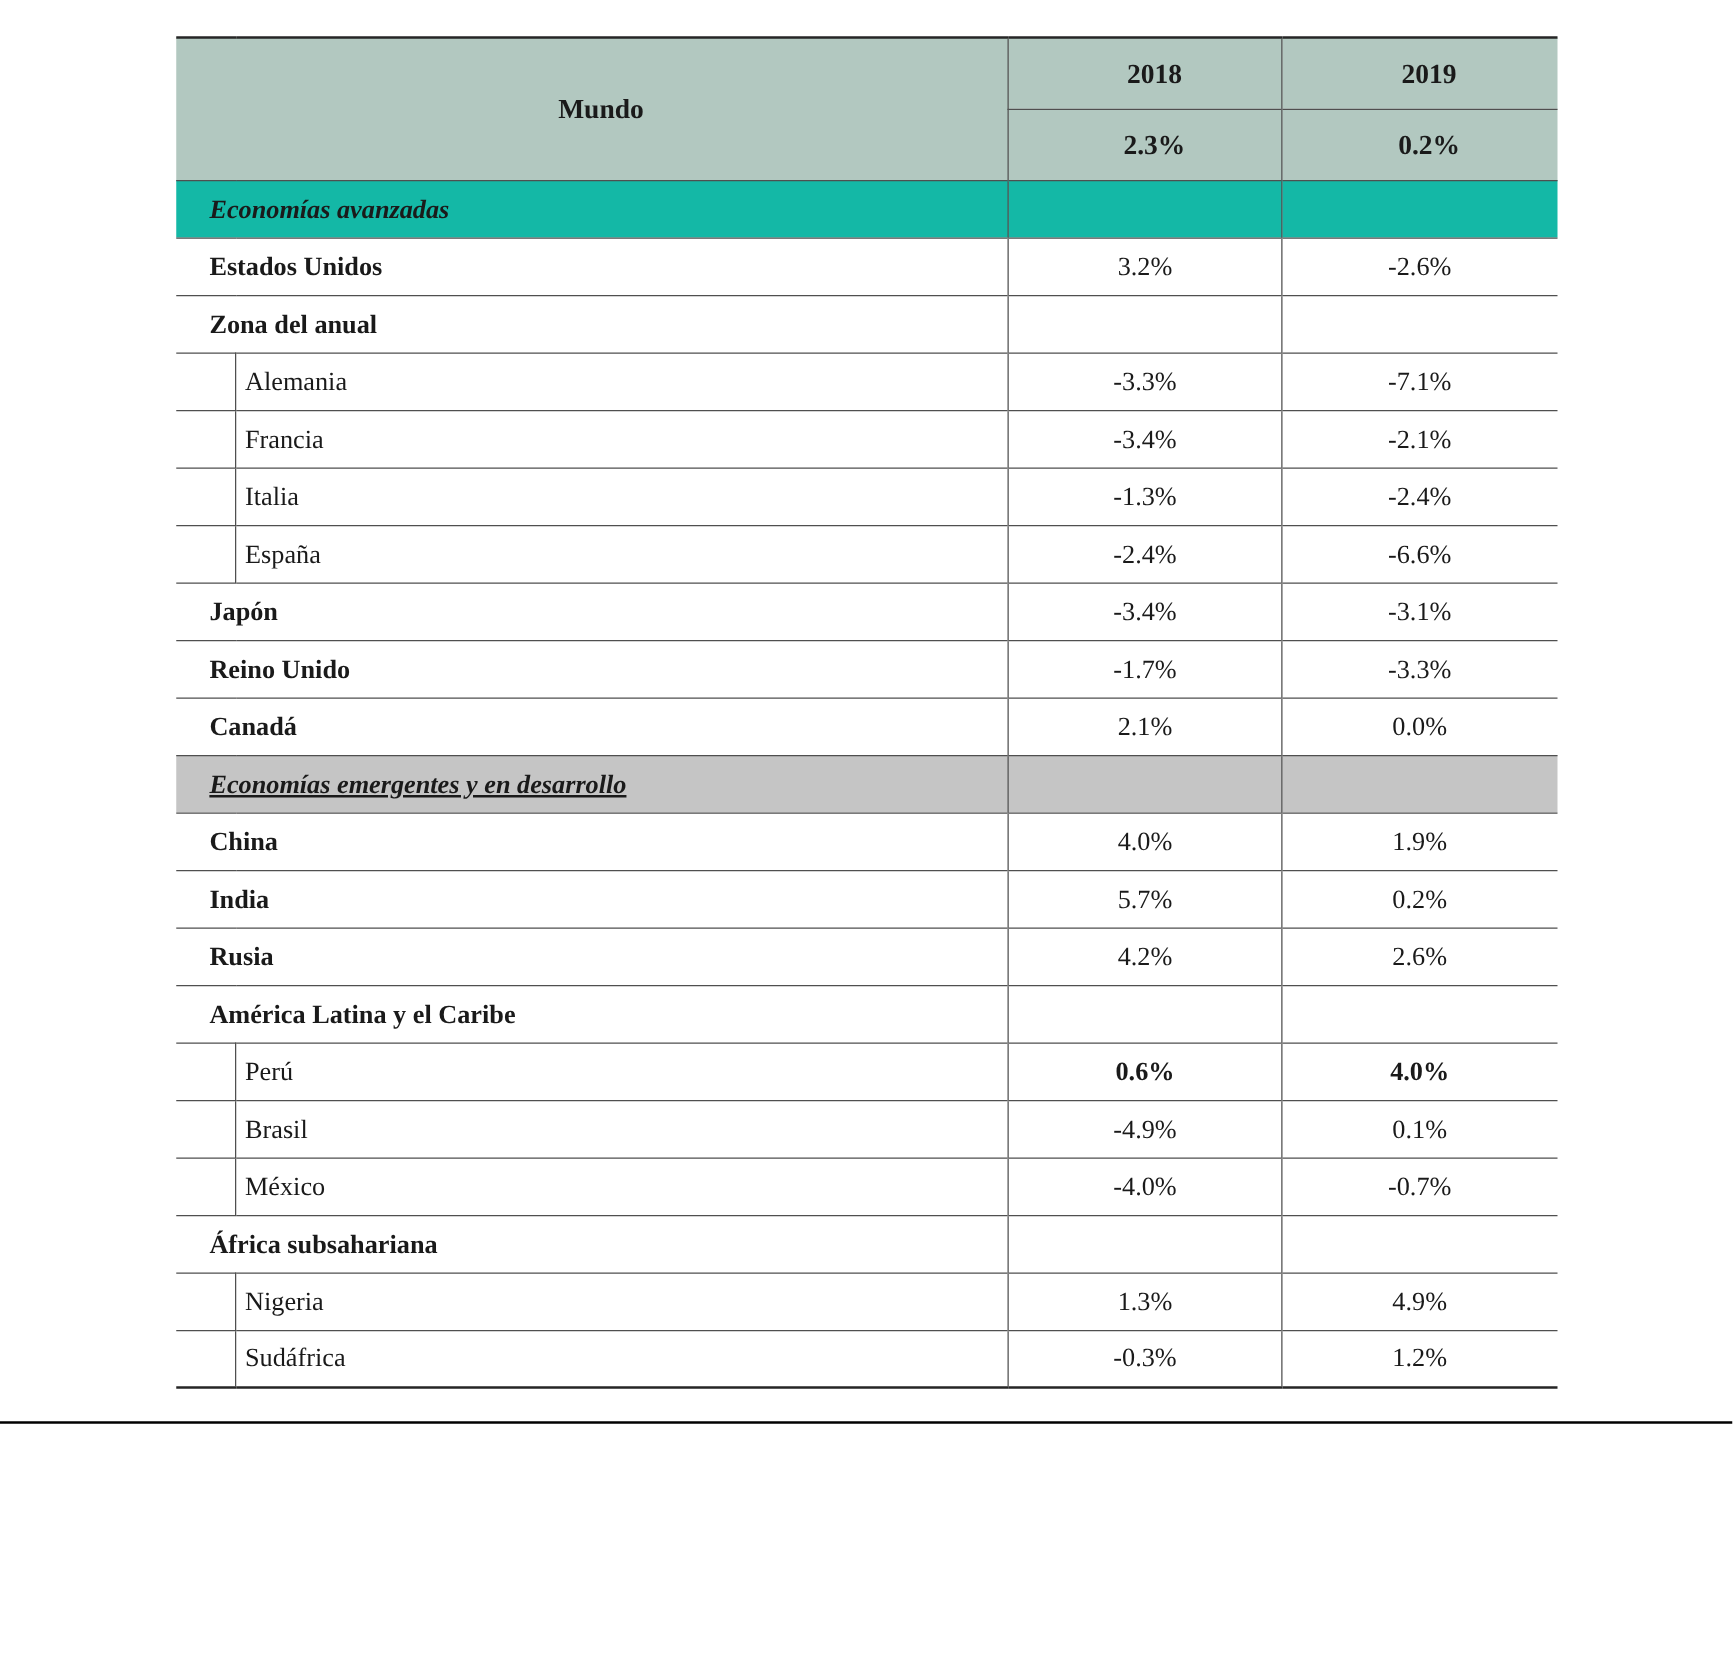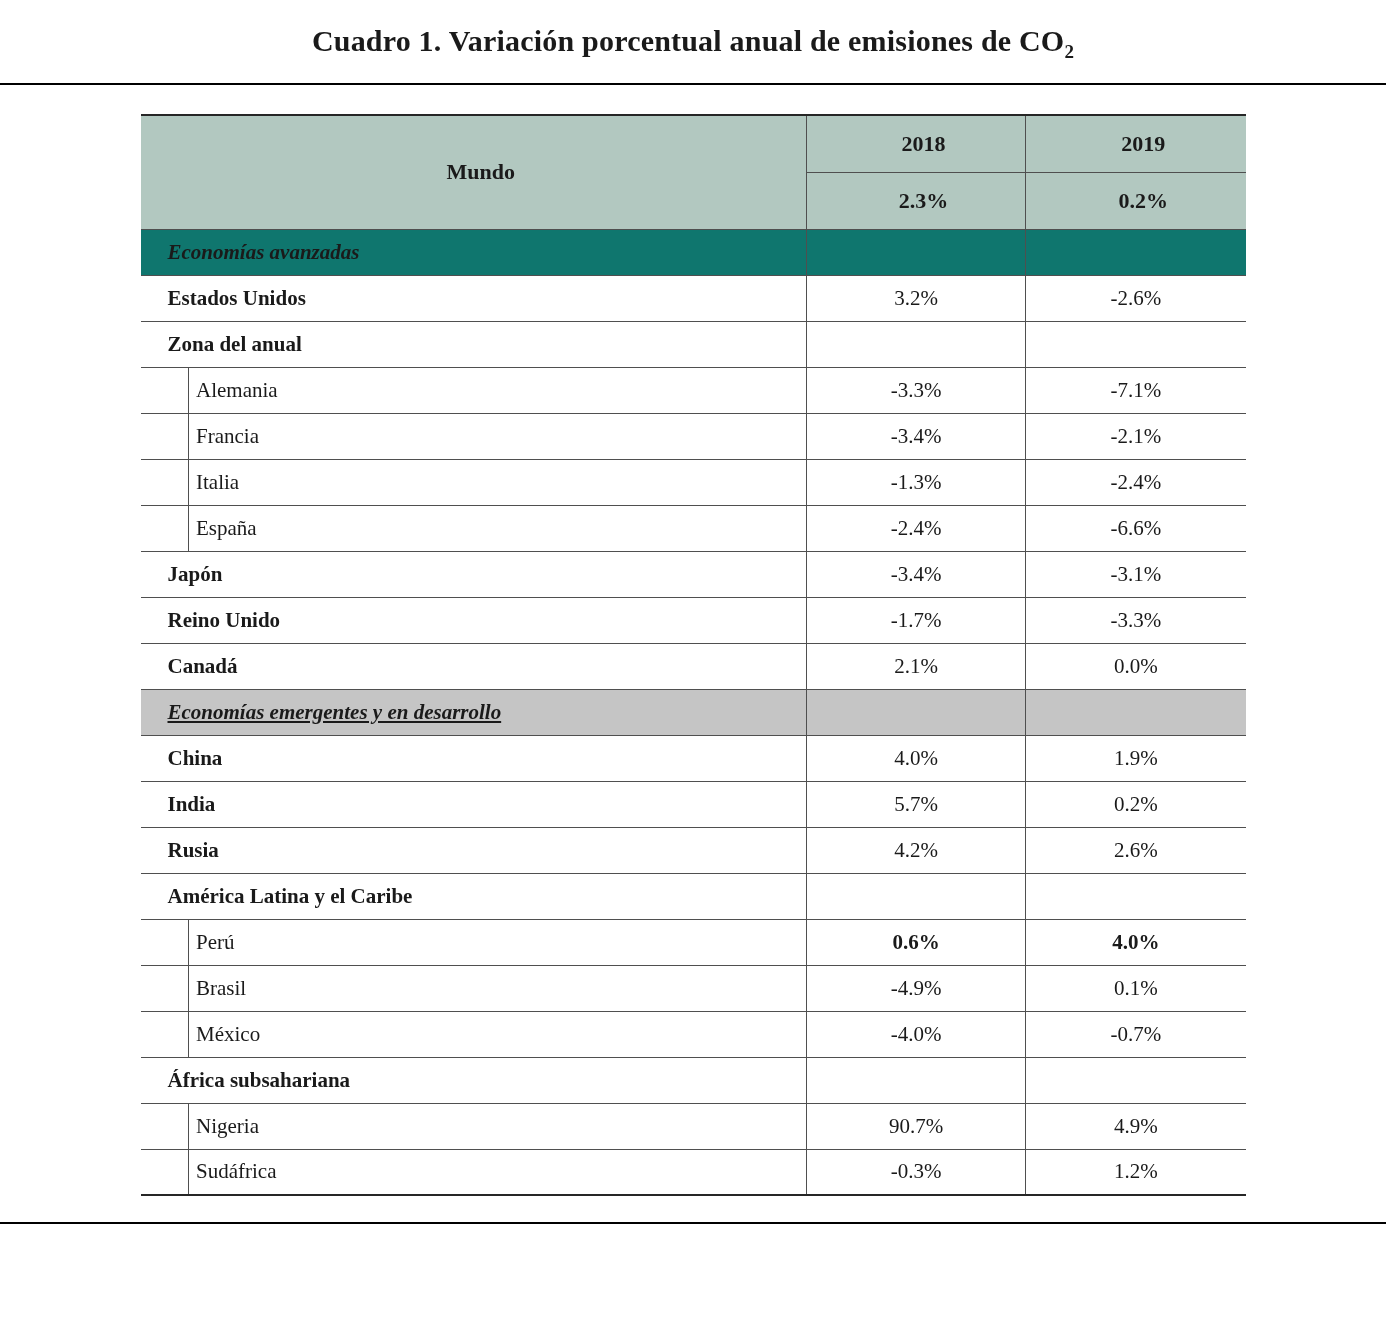--- a/index.html
+++ b/index.html
@@ -62,43 +62,40 @@
   .vdiv-r { border-right: 1px solid #4f4f4f; }
   .indent-cell { border-right: 1px solid #4f4f4f; }
 
   .name-cell { text-align: left; padding-left: 27px; }
   .indent-name { padding-left: 7px; margin-top: 16px; }
   .bold-name { font-weight: bold; }
   .section-name { font-weight: bold; font-style: italic; }
   .val-cell { text-align: center; }
   .bold-val { font-weight: bold; }
 
-  tr.shade-light td { background: #0f766e; }
+  tr.shade-light td { background: #14b8a6; }
   tr.shade-dark  td { background: #c5c5c5; text-decoration: underline; }
 
   
   .bottom-rule {
     width: 100%;
     border-top: 2px solid #000000;
     margin-top: 26px;
   }
   .source {
     text-align: center;
     font-size: 21px;
     padding-top: 26px;
   }
 </style>
 </head>
 <body>
 
 <div class="page">
 
-  <div class="title-band">
-    <h1><span>Cuadro 1. Variación porcentual anual de emisiones de CO</span><sub>2</sub></h1>
-  </div>
 
   <div class="table-wrap">
     <table class="co2">
       <colgroup>
         <col class="c-indent">
           <col class="c-name">
           <col class="c-2018">
           <col class="c-2019">
       </colgroup>
       <thead>
@@ -211,21 +208,21 @@
             <td class="val-cell">-0.7%</td>
           </tr>
           <tr>
             <td class="name-cell bold-name vdiv-r" colspan="2">África subsahariana</td>
             <td class="val-cell vdiv-r"></td>
             <td class="val-cell"></td>
           </tr>
           <tr>
             <td class="indent-cell"></td>
             <td class="name-cell indent-name vdiv-r">Nigeria</td>
-            <td class="val-cell vdiv-r">90.7%</td>
+            <td class="val-cell vdiv-r">1.3%</td>
             <td class="val-cell">4.9%</td>
           </tr>
           <tr>
             <td class="indent-cell"></td>
             <td class="name-cell indent-name vdiv-r">Sudáfrica</td>
             <td class="val-cell vdiv-r">-0.3%</td>
             <td class="val-cell">1.2%</td>
           </tr>
         </tbody>
     </table>

